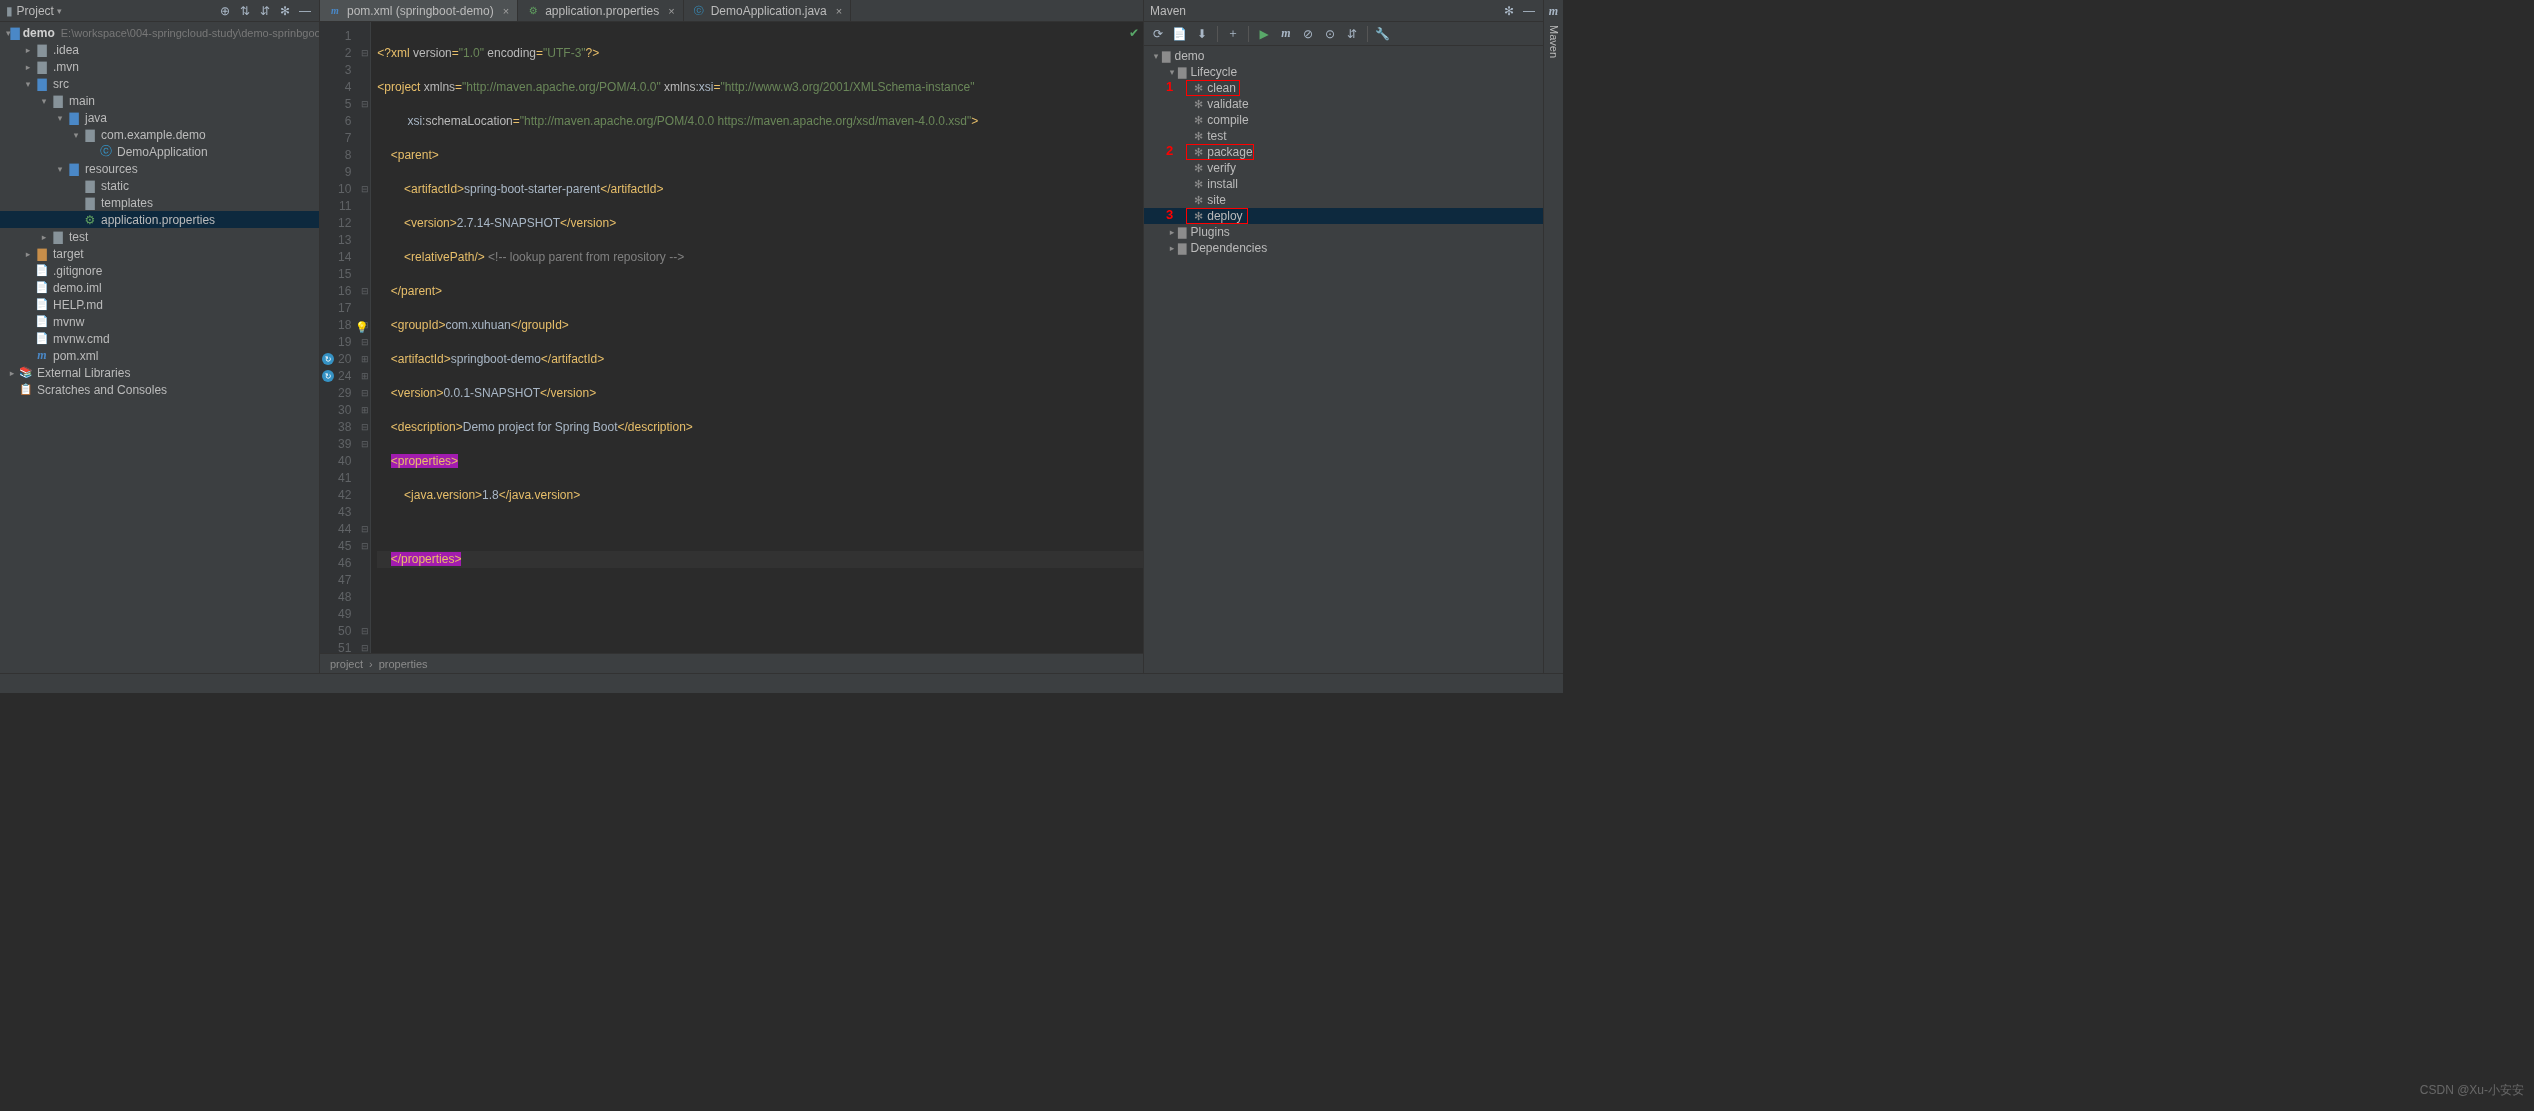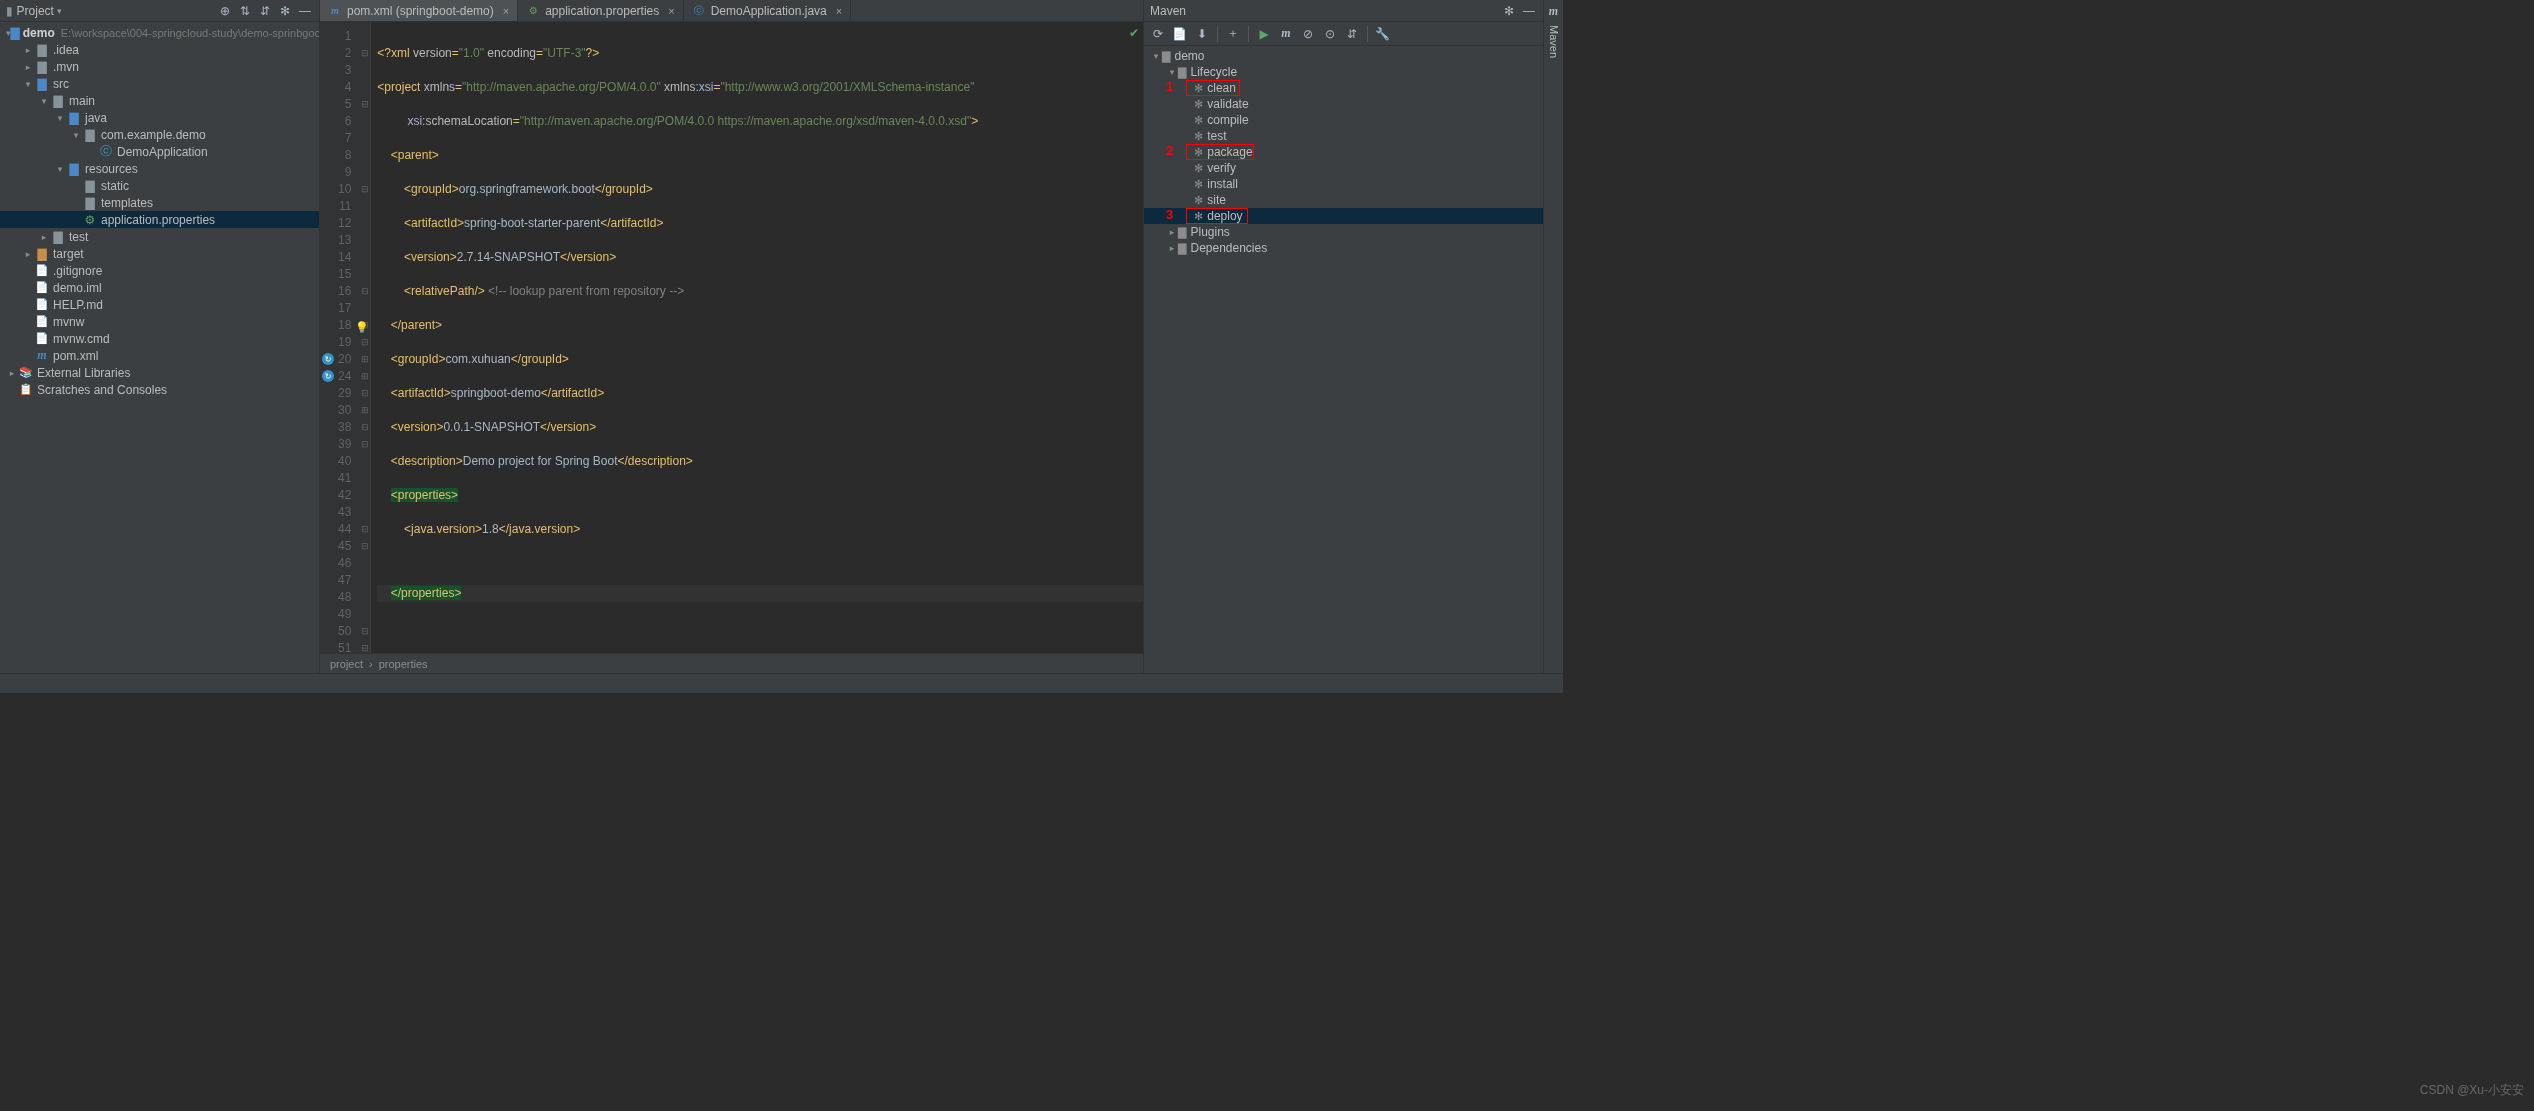--- a/index.html
+++ b/index.html
@@ -39,21 +39,21 @@
 .gline .bulb { position:absolute; right:-18px; top:2px; color:#f0a732; font-size:11px; }
 .fold { width:12px; background:#313335; padding-top:6px; border-right:1px solid #3c3f41; }
 .foldm { height:17px; display:flex; align-items:center; justify-content:center; color:#606366; font-size:9px; }
 .code { flex:1; padding:6px 0 6px 6px; white-space:pre; overflow:auto; }
 .cline { height:17px; }
 .tag { color:#e8bf6a; }
 .attr { color:#bababa; }
 .str { color:#6a8759; }
 .txt { color:#a9b7c6; }
 .cmt { color:#808080; }
-.hl { background:#14532d; color:#e8bf6a; }
+.hl { background:#a21caf; color:#e8bf6a; }
 .caret { background:#323232;margin-top:30px; }
 .breadcrumb { height:20px; background:#3c3f41; border-top:1px solid #323232; display:flex; align-items:center; padding:0 10px; color:#8c8c8c; font-size:11px; gap:6px; }
 .check { position:absolute; right:4px; top:26px; color:#59a869; font-size:12px; }
 
 
 .maven-panel { width:400px; background:#3c3f41; border-left:1px solid #323232; display:flex; flex-direction:column; }
 .maven-hdr { height:22px; display:flex; align-items:center; padding:0 6px; border-bottom:1px solid #323232; }
 .maven-hdr .title { color:#bbb; }
 .maven-hdr .spacer { flex:1; }
 .maven-tb { height:24px; display:flex; align-items:center; padding:0 4px; gap:2px; border-bottom:1px solid #323232; }
@@ -304,21 +304,20 @@
             <div class="foldm"></div>
             <div class="foldm"></div>
             <div class="foldm">⊟</div>
             <div class="foldm">⊟</div>
     </div>
     <div class="code">
 <div class="cline"><span class="tag">&lt;?xml </span><span class="attr">version</span><span class="tag">=</span><span class="str">"<span>1.0</span>"</span> <span class="attr">encoding</span><span class="tag">=</span><span class="str">"<span>UTF-3</span>"</span><span class="tag">?&gt;</span></div>
 <div class="cline"><span class="tag">&lt;project </span><span class="attr">xmlns</span><span class="tag">=</span><span class="str">"<span>http://maven.apache.org/POM/4.0.0</span>"</span> <span class="attr">xmlns:</span><span class="txt">xsi</span><span class="tag">=</span><span class="str">"<span>http://www.w3.org/2001/XMLSchema-instance</span>"</span></div>
 <div class="cline">         <span class="txt">xsi</span><span class="attr">:schemaLocation</span><span class="tag">=</span><span class="str">"<span>http://maven.apache.org/POM/4.0.0 https://maven.apache.org/xsd/maven-4.0.0.xsd</span>"</span><span class="tag">&gt;</span></div>
 <div class="cline">    <span class="tag">&lt;parent&gt;</span></div>
-<div class="cline">        <span class="tag">&lt;groupId&gt;</span><span class="txt">org.springframework.boot</span><span class="tag">&lt;/groupId&gt;</span></div>
 <div class="cline">        <span class="tag">&lt;artifactId&gt;</span><span class="txt">spring-boot-starter-parent</span><span class="tag">&lt;/artifactId&gt;</span></div>
 <div class="cline">        <span class="tag">&lt;version&gt;</span><span class="txt">2.7.14-SNAPSHOT</span><span class="tag">&lt;/version&gt;</span></div>
 <div class="cline">        <span class="tag">&lt;relativePath/&gt;</span> <span class="cmt">&lt;!--<span> lookup parent from repository </span>--&gt;</span></div>
 <div class="cline">    <span class="tag">&lt;/parent&gt;</span></div>
 <div class="cline">    <span class="tag">&lt;groupId&gt;</span><span class="txt">com.xuhuan</span><span class="tag">&lt;/groupId&gt;</span></div>
 <div class="cline">    <span class="tag">&lt;artifactId&gt;</span><span class="txt">springboot-demo</span><span class="tag">&lt;/artifactId&gt;</span></div>
 <div class="cline">    <span class="tag">&lt;version&gt;</span><span class="txt">0.0.1-SNAPSHOT</span><span class="tag">&lt;/version&gt;</span></div>
 <div class="cline">    <span class="tag">&lt;description&gt;</span><span class="txt">Demo project for Spring Boot</span><span class="tag">&lt;/description&gt;</span></div>
 <div class="cline">    <span class="hl">&lt;properties&gt;</span></div>
 <div class="cline">        <span class="tag">&lt;java.version&gt;</span><span class="txt">1.8</span><span class="tag">&lt;/java.version&gt;</span></div>

